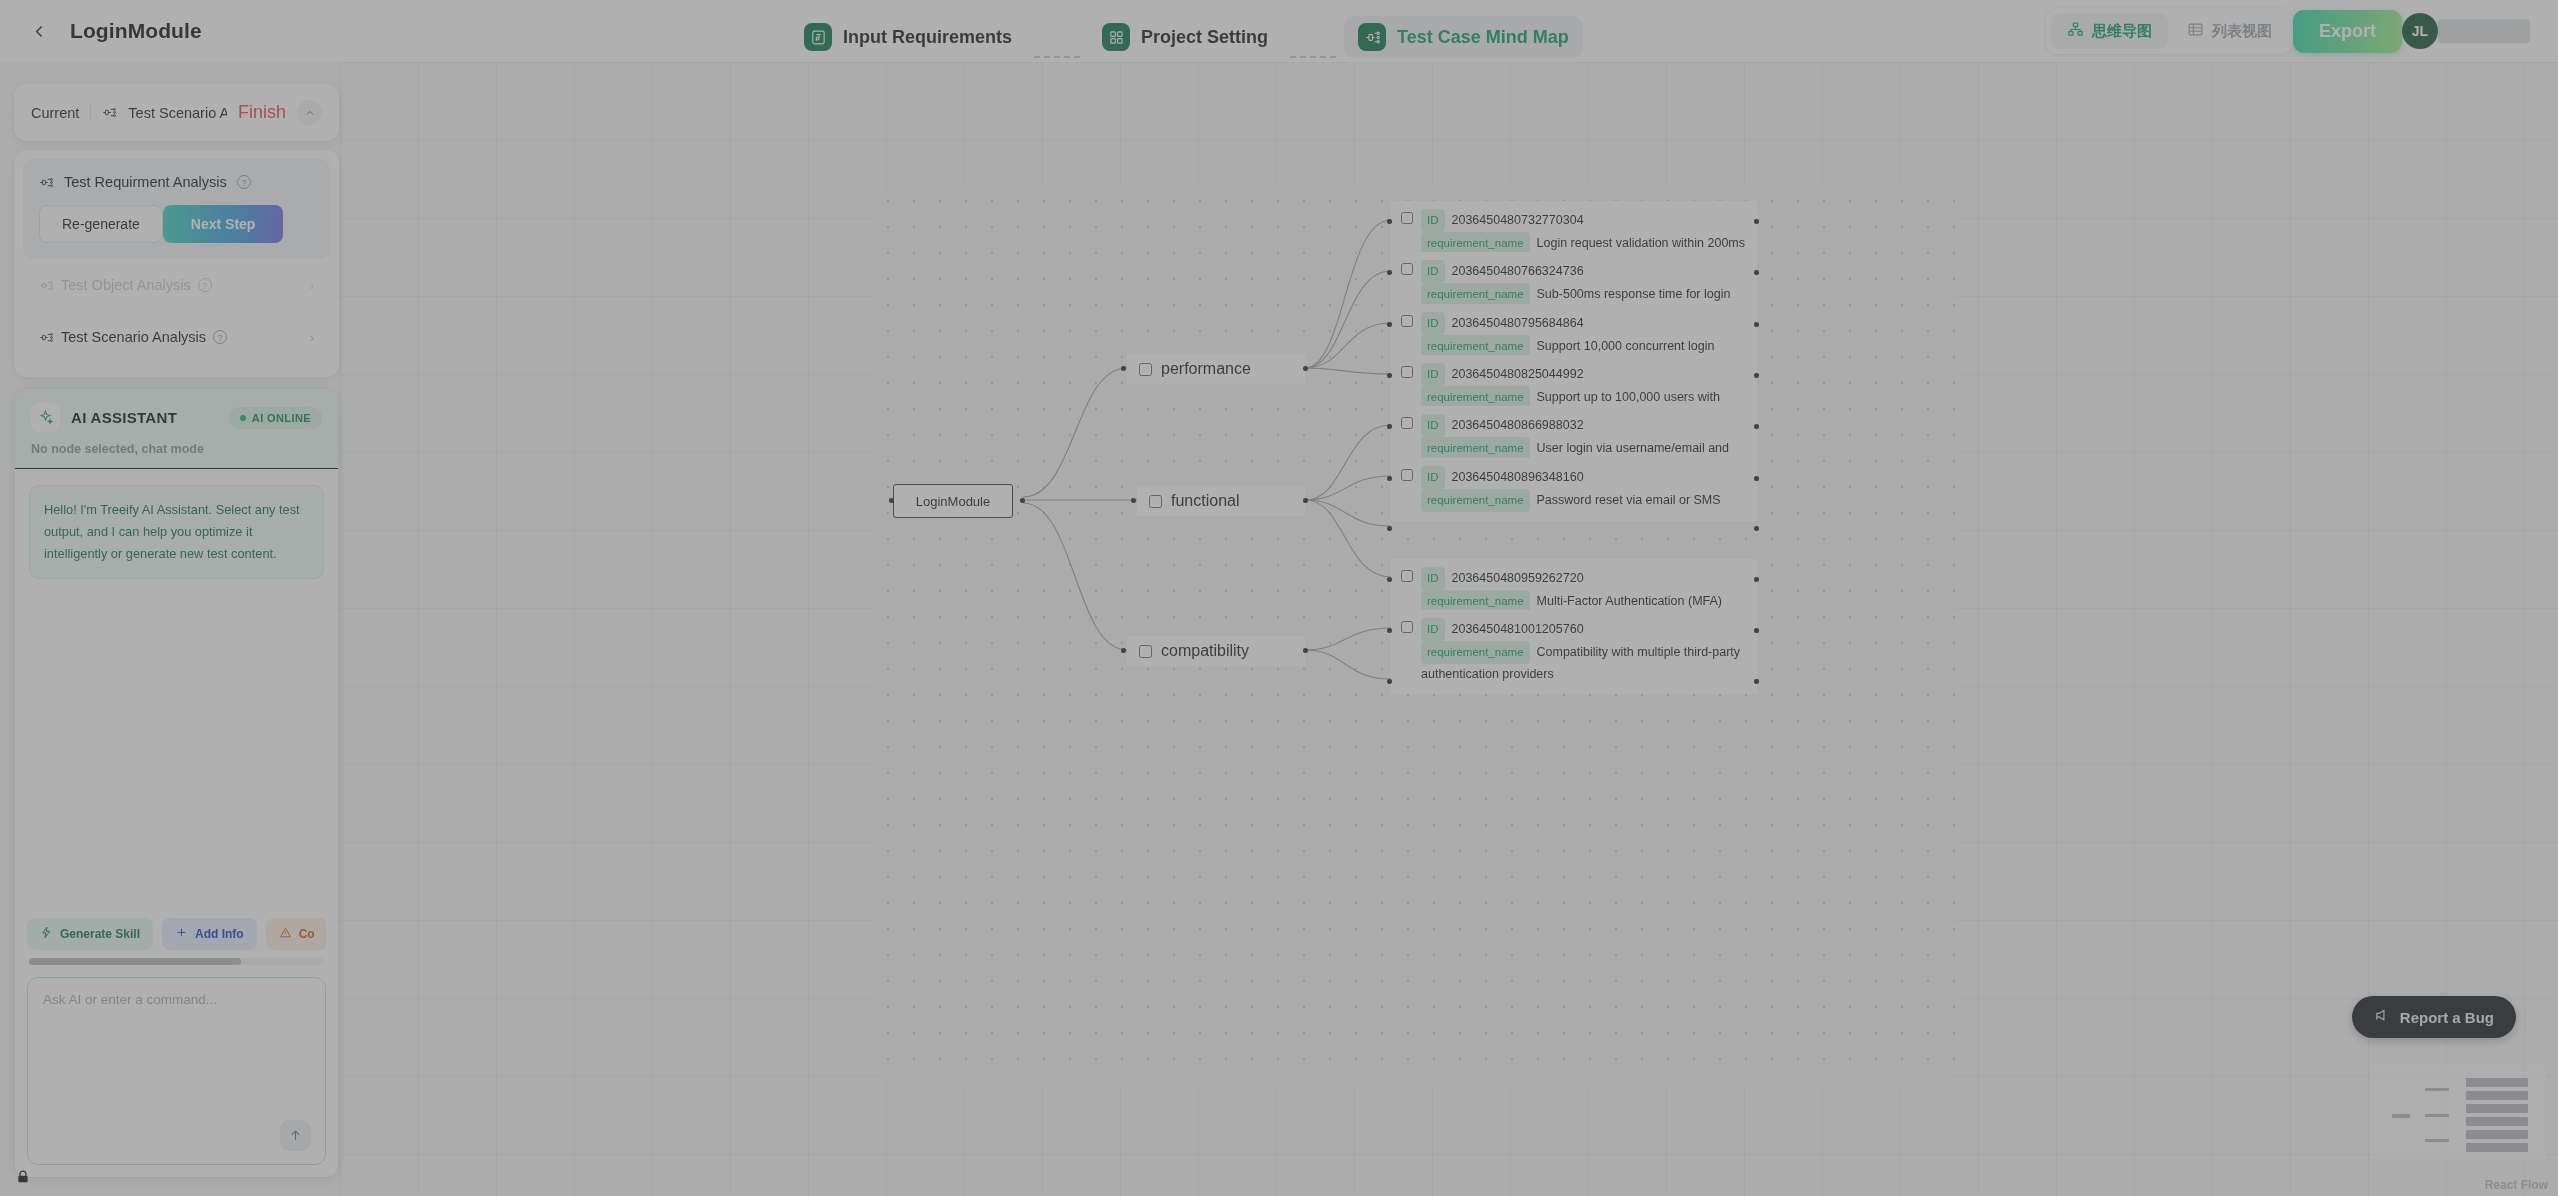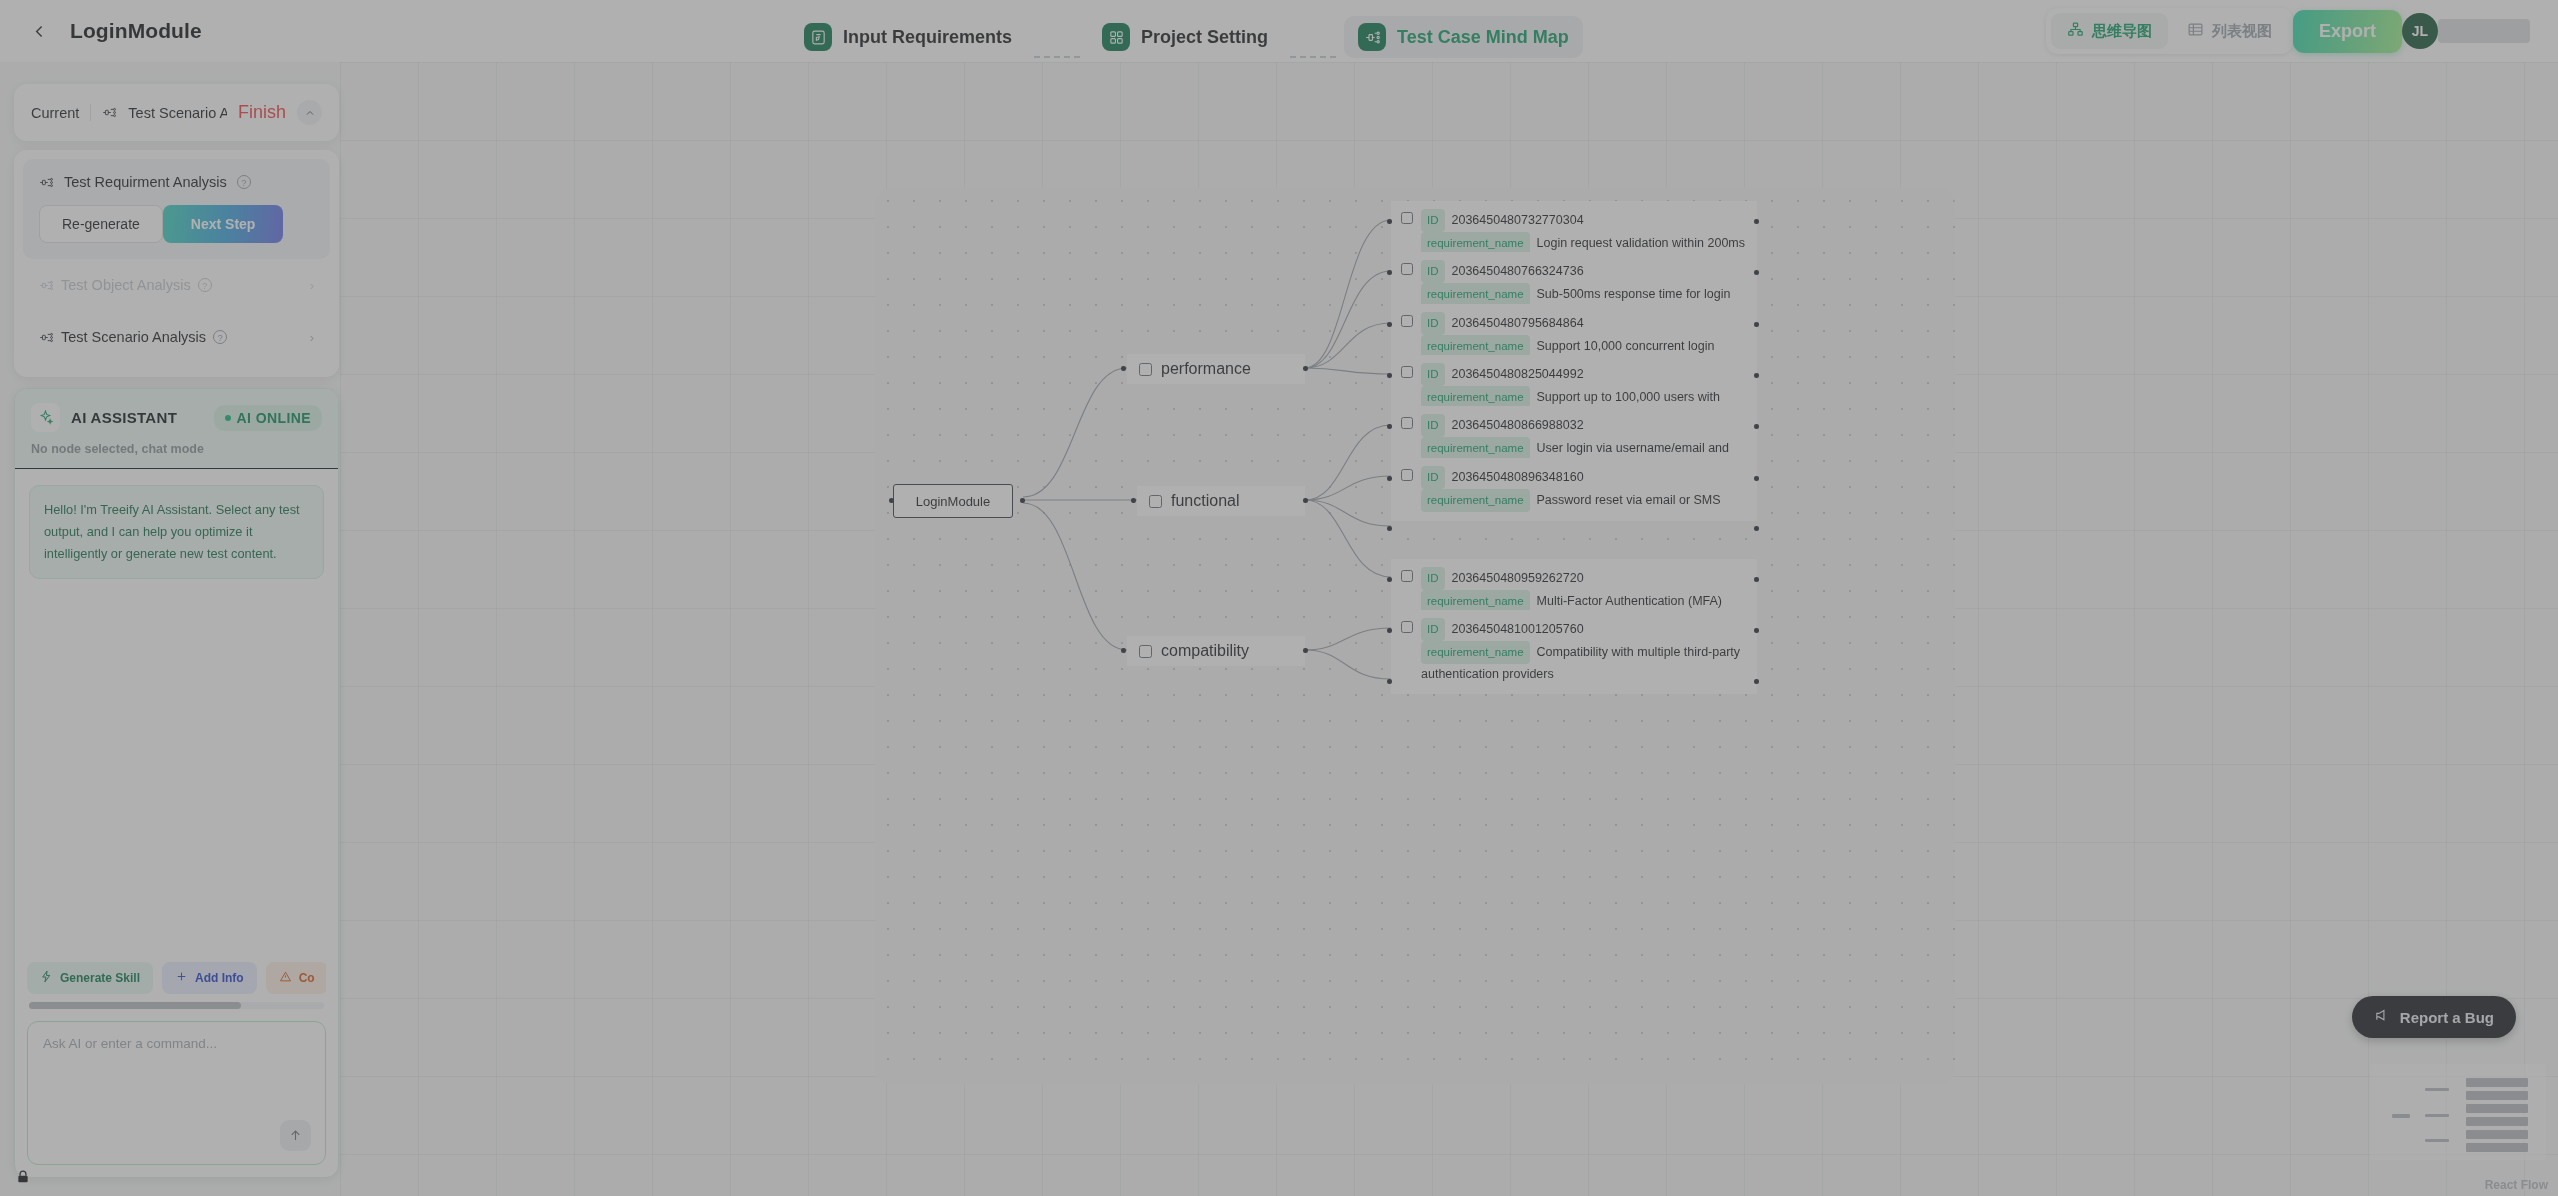--- a/index.html
+++ b/index.html
@@ -289,21 +289,21 @@
   .ai-logo {
     width: 29px; height: 29px; border-radius: 8px;
     background: #ffffff; display: flex; align-items: center; justify-content: center;
     flex: none;
   }
   .ai-logo svg { width: 17px; height: 17px; stroke: #13a06a; fill: none; stroke-width: 1.5; }
   .ai-title { font-size: 15px; font-weight: 700; color: #141a20; letter-spacing: .3px; }
   .ai-status {
     margin-left: auto;
     background: #d8f2e4; color: #0e8b5c;
-    font-size: 14px; font-weight: 700; letter-spacing: .4px;
+    font-size: 11px; font-weight: 700; letter-spacing: .4px;
     border-radius: 11px; padding: 5px 11px;
     display: flex; align-items: center; gap: 6px;
   }
   .ai-status .dotg { width: 6px; height: 6px; border-radius: 50%; background: #16b87a; }
   .ai-sub { font-size: 12.5px; font-weight: 700; color: #8d959d; margin-top: 10px; }
 
   .ai-body { flex: 1; padding: 16px 14px; overflow: hidden; }
   .bubble {
     background: #eefaf3; border: 1px solid #d2eddf;
     border-radius: 10px; padding: 13px 14px;
@@ -329,21 +329,21 @@
     position: relative; cursor: pointer;
   }
   .hscroll i {
     position: absolute; left: 0; top: 0;
     width: 72%; height: 7px; background: #b9bec4; border-radius: 4px;
   }
 
   .composer {
     position: relative;
     border: 1px solid #b9e7ce; border-radius: 11px;
-    height: 144px; background: #ffffff;
+    height: 188px; background: #ffffff;
     padding: 14px 15px;
   }
   .composer .ph { font-size: 13.5px; color: #a4abb2; }
   .send-btn {
     position: absolute; right: 14px; bottom: 13px;
     width: 31px; height: 31px; border-radius: 9px;
     background: #eef0f3; display: flex; align-items: center; justify-content: center;
     cursor: pointer;
   }
   .send-btn svg { width: 15px; height: 15px; stroke: #6d747b; fill: none; stroke-width: 1.8; }

